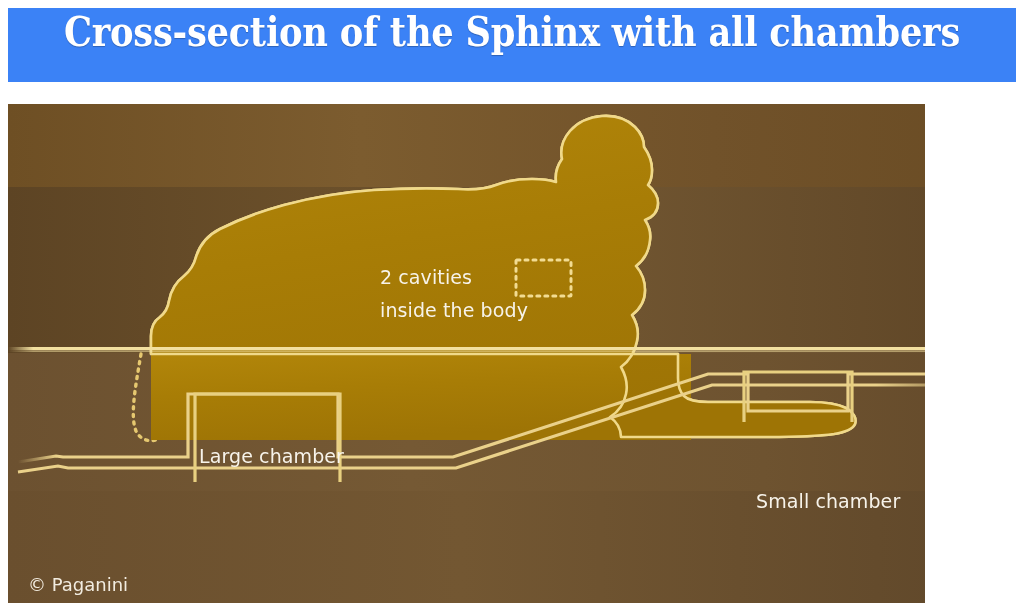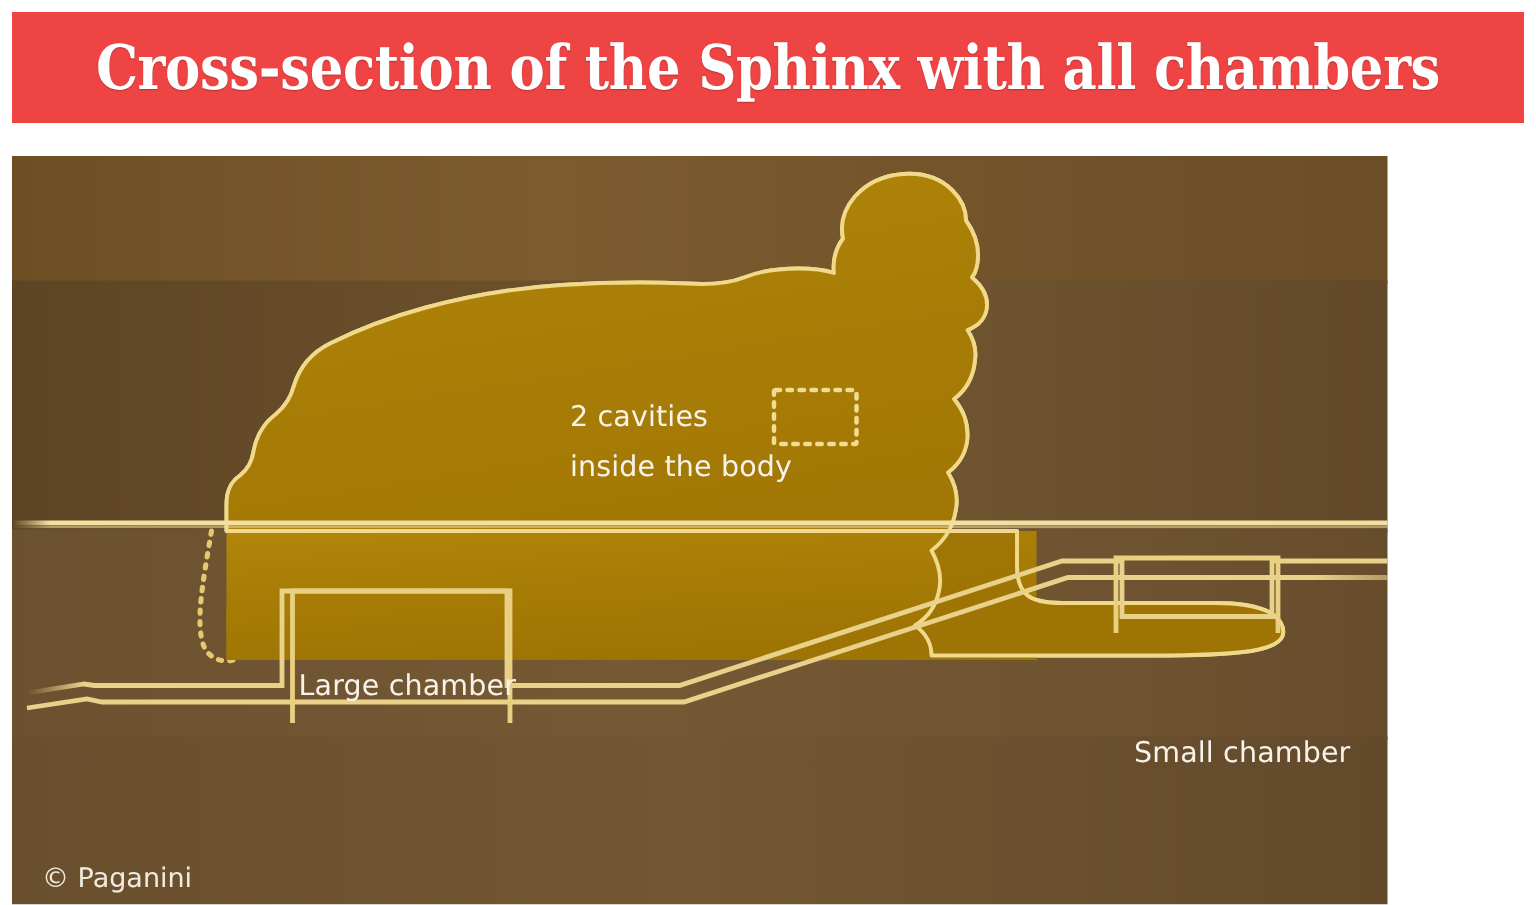--- a/index.html
+++ b/index.html
@@ -16,24 +16,24 @@
     height: 603px;
     background: #ffffff;
     overflow: hidden;
   }
   #header-bar {
     position: absolute;
     left: 8px;
     top: 8px;
     width: 1008px;
     height: 74px;
-    background: #ef4444;
+    background: #3b82f6;
     box-sizing: border-box;
     display: flex;
-    align-items: center;
+    align-items: flex-start;
     justify-content: center;
   }
   #header-title {
     color: #ffffff;
     font-family: "DejaVu Serif", serif;
     font-size: 41px;
     font-weight: 700;
     letter-spacing: -0.3px;
     transform: scaleX(0.86);
     transform-origin: center center;

